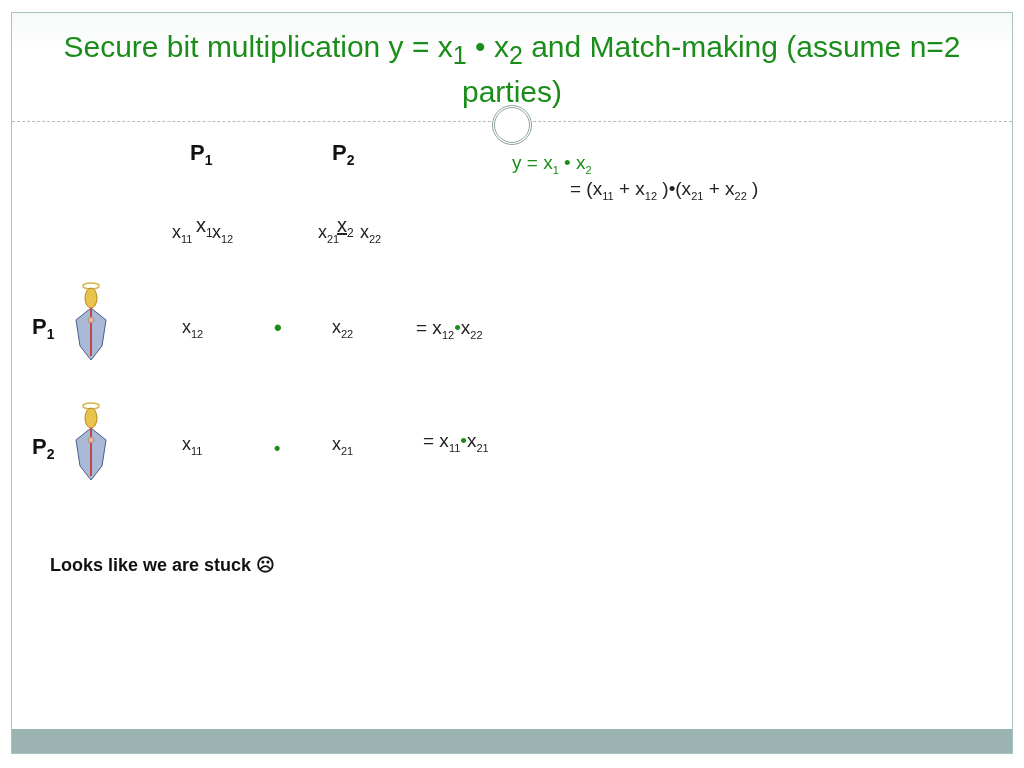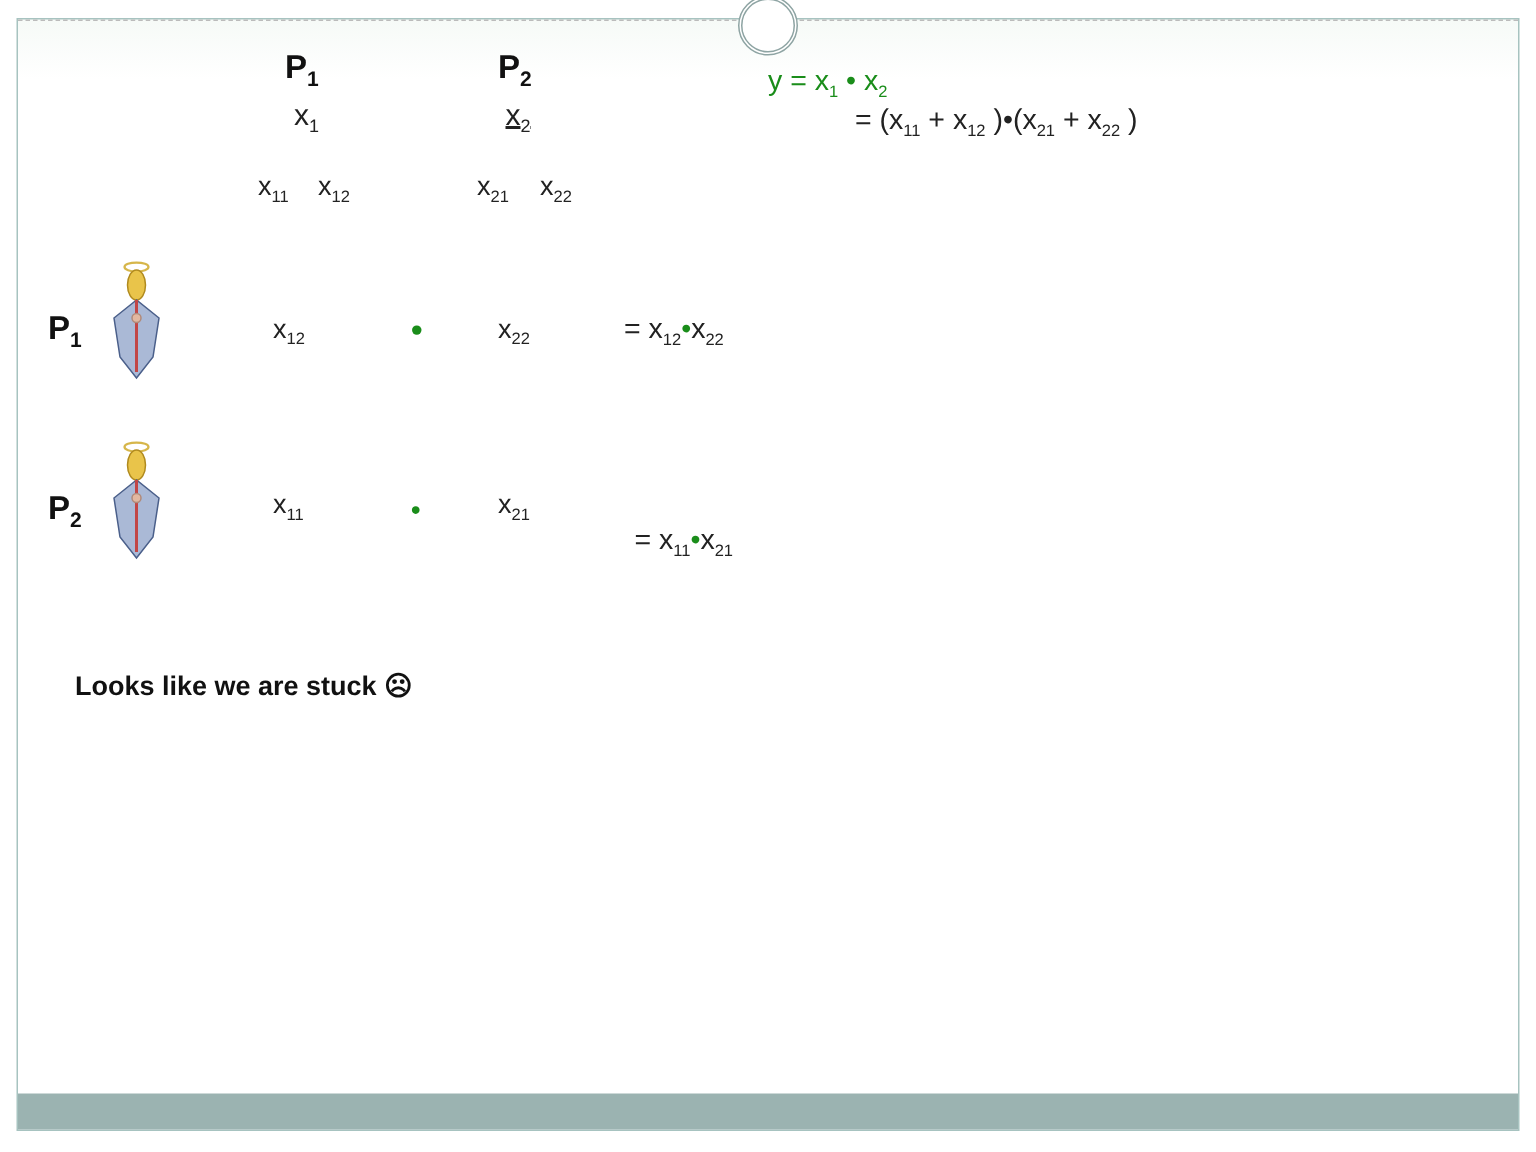--- a/index.html
+++ b/index.html
@@ -4,40 +4,43 @@
 <style>
   html, body { margin:0; padding:0; width:1024px; height:768px; font-family:"Comic Sans MS", cursive, sans-serif; background:#fff; }
   .slide { position:relative; width:1000px; height:740px; margin:12px auto 0 auto; border:1px solid #a7c3c0; background:linear-gradient(#f6faf7,#ffffff 40px,#ffffff); }
   .title { font-size:30px; color:#1a8d1a; text-align:center; padding:14px 40px 10px 40px; line-height:1.3; }
   .divider { height:0; border-top:1px dashed #bbb; position:relative; }
   .divider .medallion { position:absolute; left:50%; top:-17px; transform:translateX(-50%); width:34px; height:34px; border-radius:50%; background:#fff; border:3px double #8ea4a3; }
   .content { position:relative; height:560px; }
   .content div { position:absolute; }
   .P { font-weight:bold; color:#111; font-size:22px; }
   .P sub { font-size:14px; }
-  .x { color:#222; font-size:20px; }
+  .x { color:#222; font-size:20px;margin-top:40px; }
   .x sub { font-size:12px; }
   .xsmall { color:#222; font-size:18px; }
   .xsmall sub { font-size:11px; }
   .eq { color:#222; font-size:19px; }
   .eq sub { font-size:11px; }
   .eq span.g { color:#1a8d1a; }
   .row1 { color:#1a8d1a; }
   .dot { color:#1a8d1a; font-weight:bold; }
   .stuck { font-weight:bold; font-size:18px; color:#111; }
   .angel { width:34px; height:78px; }
   .bottombar { position:absolute; left:0; right:0; bottom:0; height:24px; background:#9bb3b1; }
 
   
 </style>
 </head>
 <body>
 
 <div class="slide">
 
+  <div class="title">
+    <span>Secure bit multiplication y = x</span><sub>1</sub><span> • x</span><sub>2</sub><span> and Match-making (assume n=2 parties)</span>
+  </div>
 
   <div class="divider">
     <div class="medallion"></div>
   </div>
 
   <div class="content">
 
     <div class="P" style="left:178px; top:18px;"><span>P</span><sub>1</sub></div>
     <div class="P" style="left:320px; top:18px;"><span>P</span><sub>2</sub></div>
 
@@ -73,20 +76,20 @@
         <ellipse cx="21" cy="6" rx="8" ry="3" fill="none" stroke="#d6b64a" stroke-width="1.5"></ellipse>
         <ellipse cx="21" cy="18" rx="6" ry="10" fill="#e9c44a" stroke="#b08a1e"></ellipse>
         <path d="M21 28 L6 40 L10 66 L21 80 L32 66 L36 40 Z" fill="#aab9d6" stroke="#4a5f8a"></path>
         <line x1="21" y1="28" x2="21" y2="76" stroke="#c24646" stroke-width="2"></line>
         <circle cx="21" cy="40" r="3" fill="#e2b8a0" stroke="#b08a7a"></circle>
       </svg>
     </div>
     <div class="xsmall" style="left:170px; top:312px;"><span>x</span><sub>11</sub></div>
     <div class="dot" style="left:262px; top:316px; font-size:18px;"><span>•</span></div>
     <div class="xsmall" style="left:320px; top:312px;"><span>x</span><sub>21</sub></div>
-    <div class="eq" style="left:411px; top:308px;margin-top:28px;"><span>= x</span><sub>11</sub><span class="g">•</span><span>x</span><sub>21</sub></div>
+    <div class="eq" style="left:411px; top:308px;"><span>= x</span><sub>11</sub><span class="g">•</span><span>x</span><sub>21</sub></div>
 
     <div class="stuck" style="left:38px; top:432px;">Looks like we are stuck ☹</div>
 
   </div>
 
   <div class="bottombar"></div>
 </div>
 
 </body></html>

